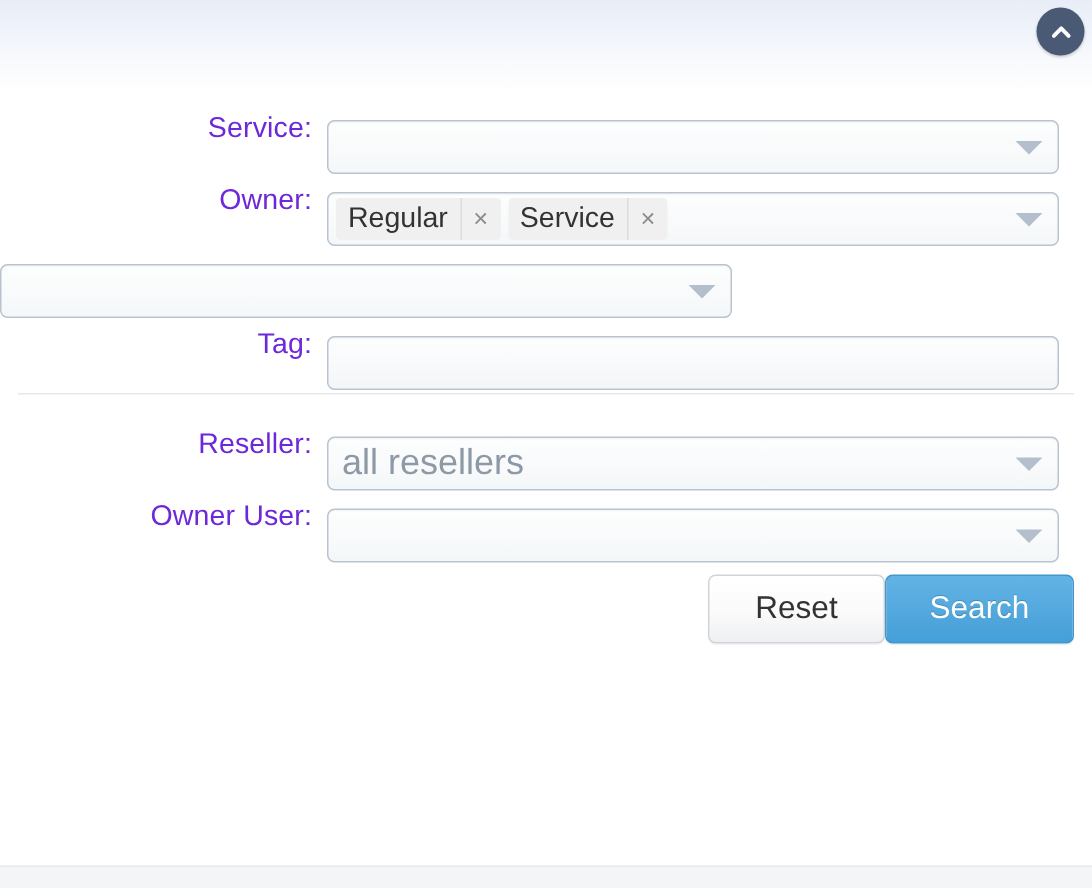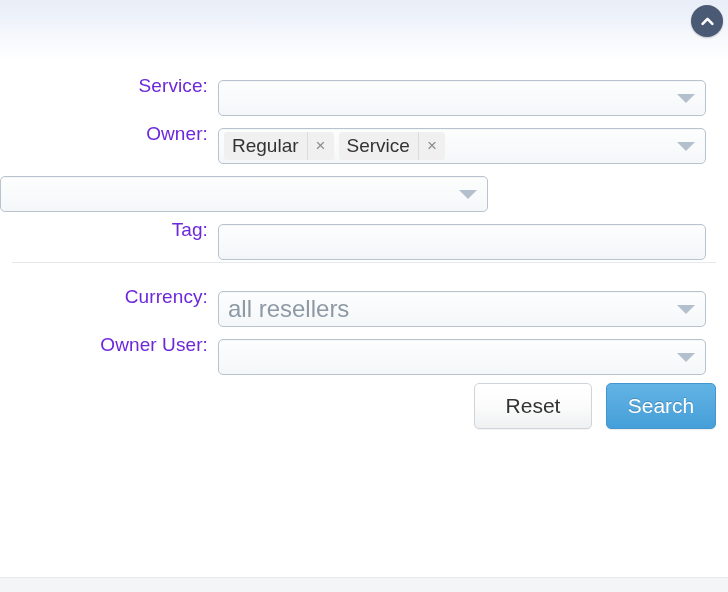--- a/index.html
+++ b/index.html
@@ -165,21 +165,20 @@
     margin: 8px 12px 10px 12px;
     border-top: 1px solid #e6e8ec;
     height: 0;
   }
 
   
   .actions {
     display: flex;
     justify-content: flex-end;
     align-items: center;
-    gap: 14px;
     padding: 14px 12px 0 0;
   }
 
   .btn {
     font-family: "Liberation Sans", sans-serif;
     font-size: 21px;
     border-radius: 5px;
     cursor: pointer;
     padding: 0;
     box-sizing: border-box;
@@ -191,21 +190,21 @@
   .btn-reset {
     width: 118px;
     height: 46px;
     color: #333333;
     border: 1px solid #cfd4da;
     background: linear-gradient(to bottom, #ffffff 0%, #fbfbfb 52%, #eef0f1 100%);
     box-shadow: 0 1px 1px rgba(0,0,0,0.05);
   }
 
   .btn-search {
-    width: 110px;
+    width: 126px;
     height: 46px;
     color: #ffffff;
     border: 1px solid #4596cf;
     background: linear-gradient(to bottom, #62b3e5 0%, #54a9de 50%, #459fd8 100%);
     text-shadow: 0 -1px 0 rgba(0,0,0,0.2);
     box-shadow: 0 1px 1px rgba(0,0,0,0.08);
   }
 
   
   .footer-strip {
@@ -280,21 +279,21 @@
       <div class="field-wrap">
         <div class="field text-input" placeholder="">
           <span class="value"></span>
         </div>
       </div>
     </div>
 
     <div class="divider"></div>
 
     <div class="row">
-      <div class="row-label">Currency:</div>
+      <div class="row-label">Reseller:</div>
       <div class="field-wrap">
         <div class="field">
           <span class="value">all resellers</span>
           <span class="caret"></span>
         </div>
       </div>
     </div>
 
     <div class="row">
       <div class="row-label">Owner User:</div>

